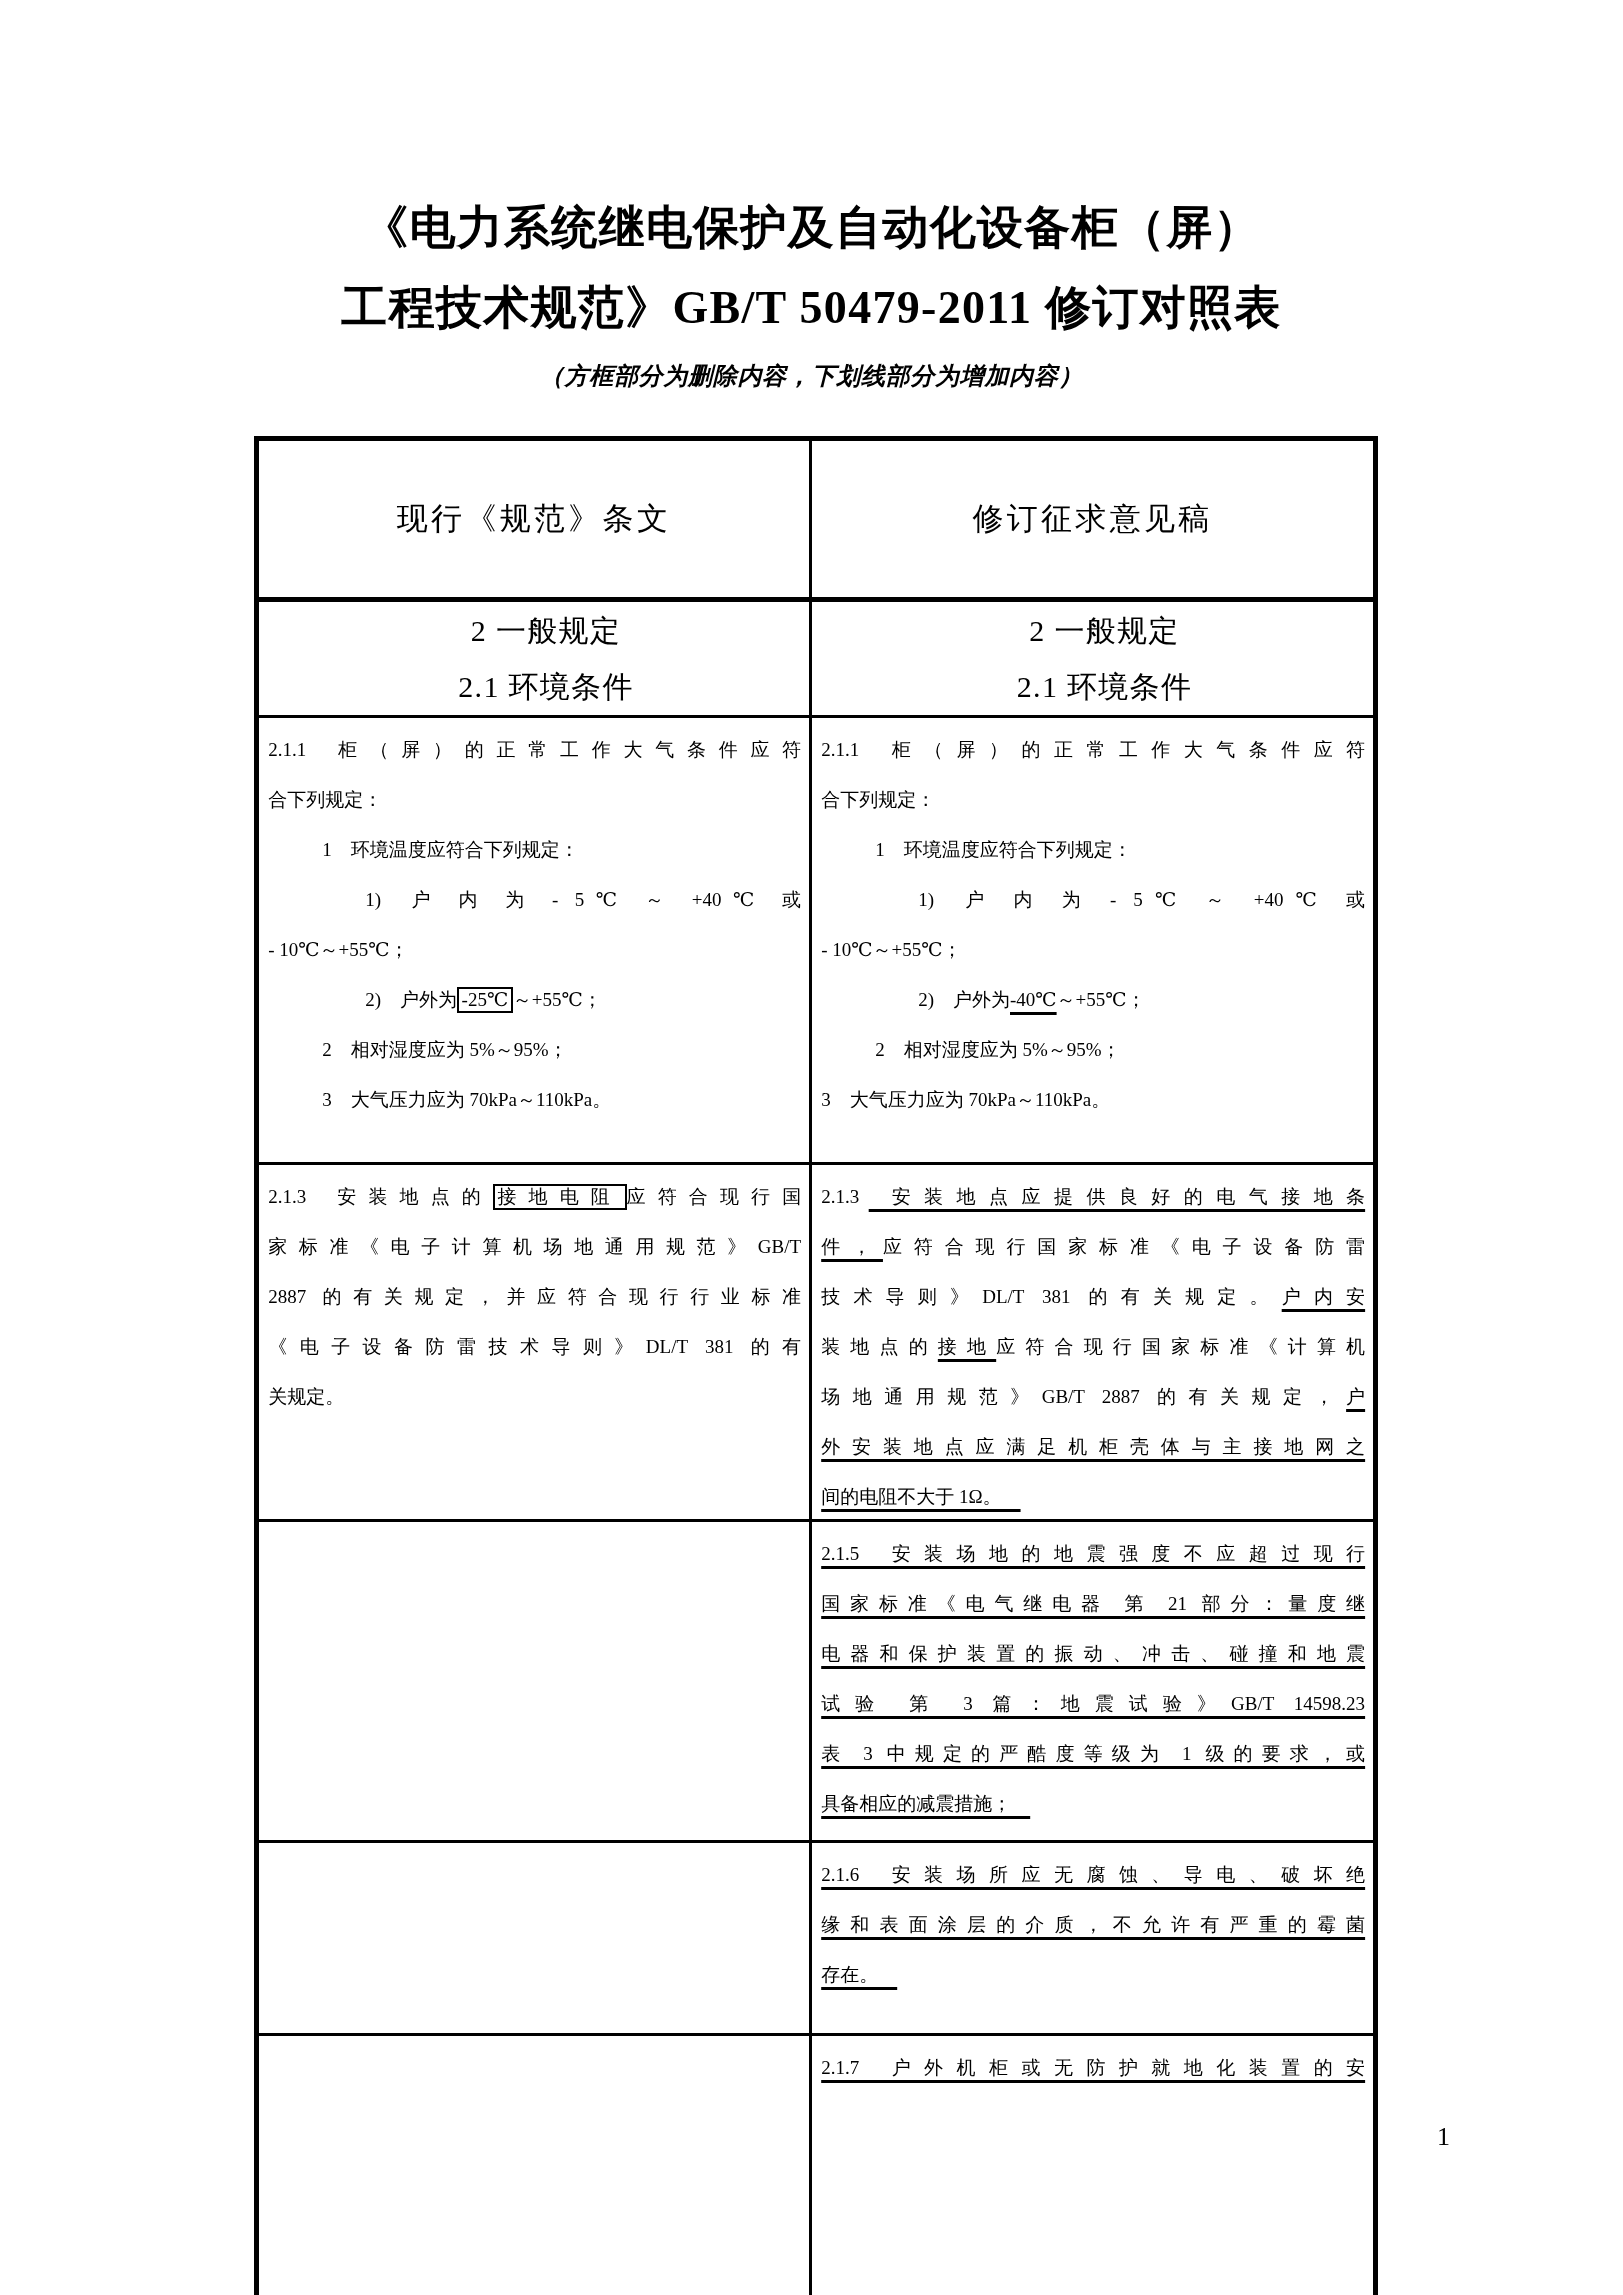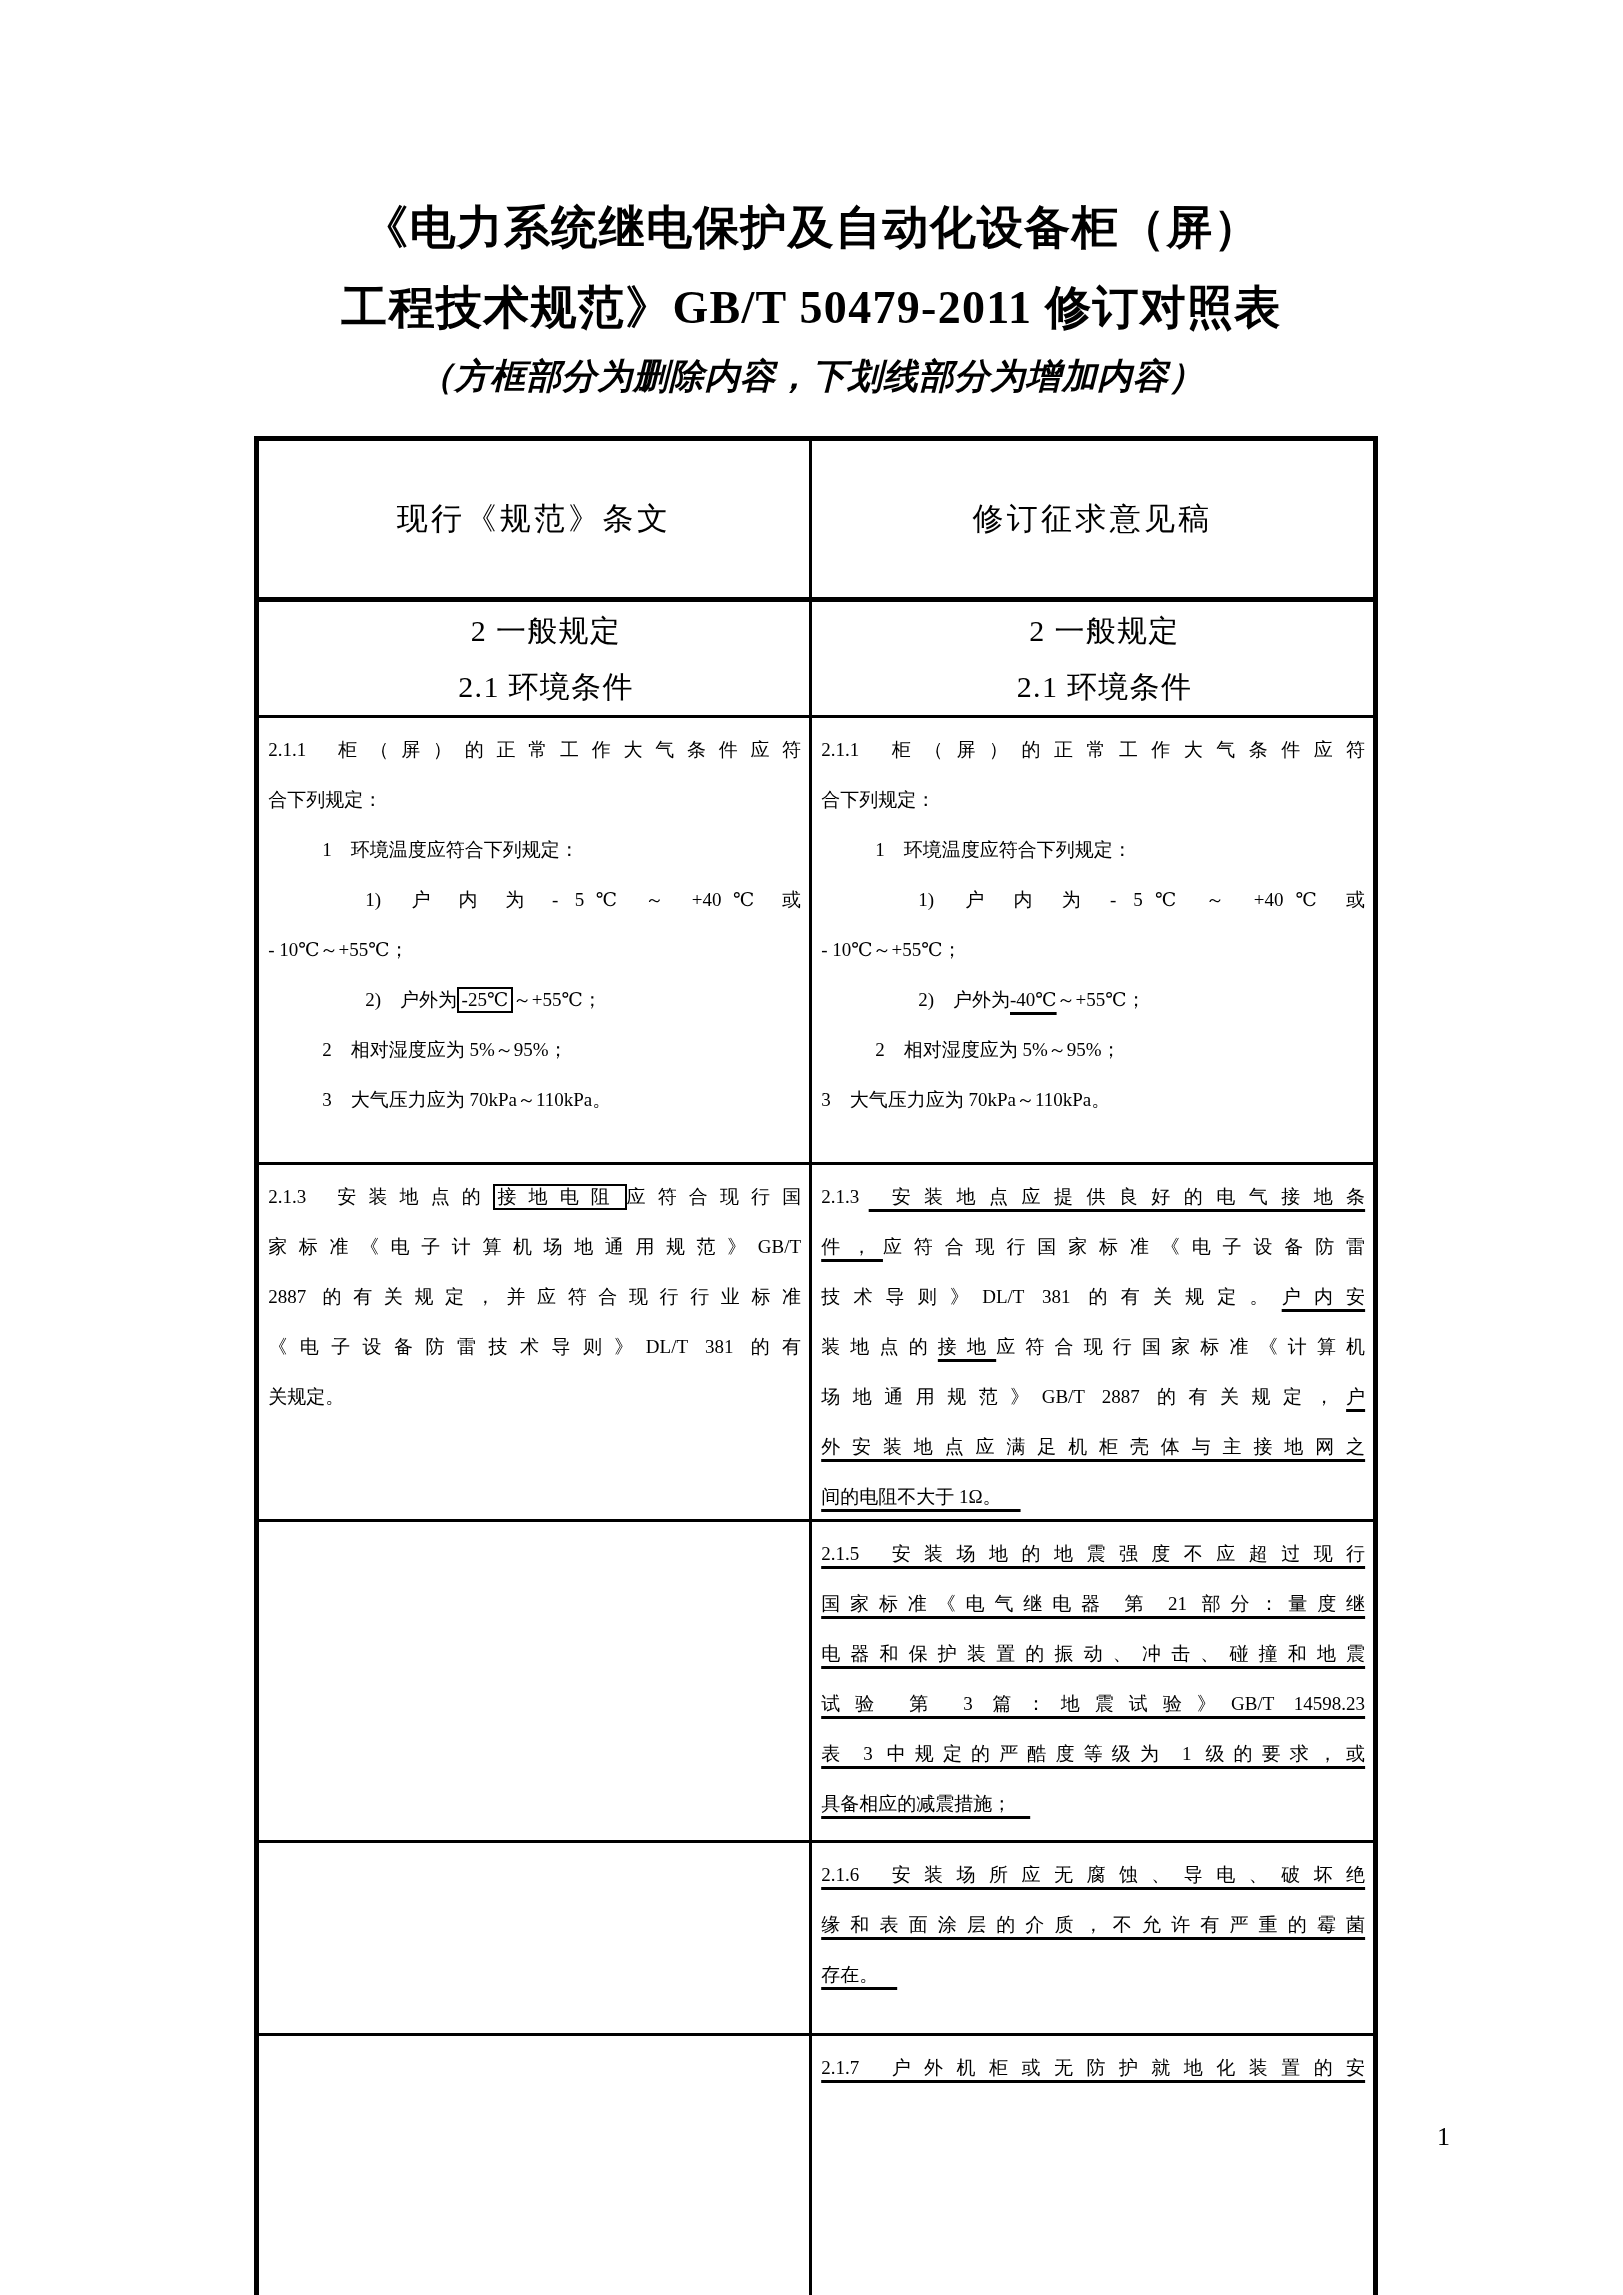--- a/index.html
+++ b/index.html
@@ -6,21 +6,21 @@
   .page{
     position:relative;width:1623px;height:2295px;background:#ffffff;
     font-family:"Liberation Serif","DejaVu Serif",serif;color:#000000;overflow:hidden;
   }
   .title{
     position:absolute;top:188px;left:0;right:0;text-align:center;
     font-size:46px;font-weight:700;line-height:80px;letter-spacing:1.3px;
   }
   .subtitle{
     position:absolute;top:353px;left:0;right:0;text-align:center;
-    font-size:35px;font-weight:700;font-style:italic;line-height:47px;letter-spacing:0.7px;
+    font-size:24px;font-weight:700;font-style:italic;line-height:47px;letter-spacing:0.7px;
   }
   .cmp-table{
     position:absolute;left:254px;top:436px;width:1124px;height:2052px;
     box-sizing:border-box;border:5.9px solid #000;background:#fff;
     display:grid;grid-template-columns:553px 1fr;
     grid-template-rows:161px 116px 447px 357px 321px 193px auto;
   }
   .cell{
     box-sizing:border-box;border-right:3.3px solid #000;border-bottom:3.3px solid #000;
     overflow:hidden;background:#fff;

